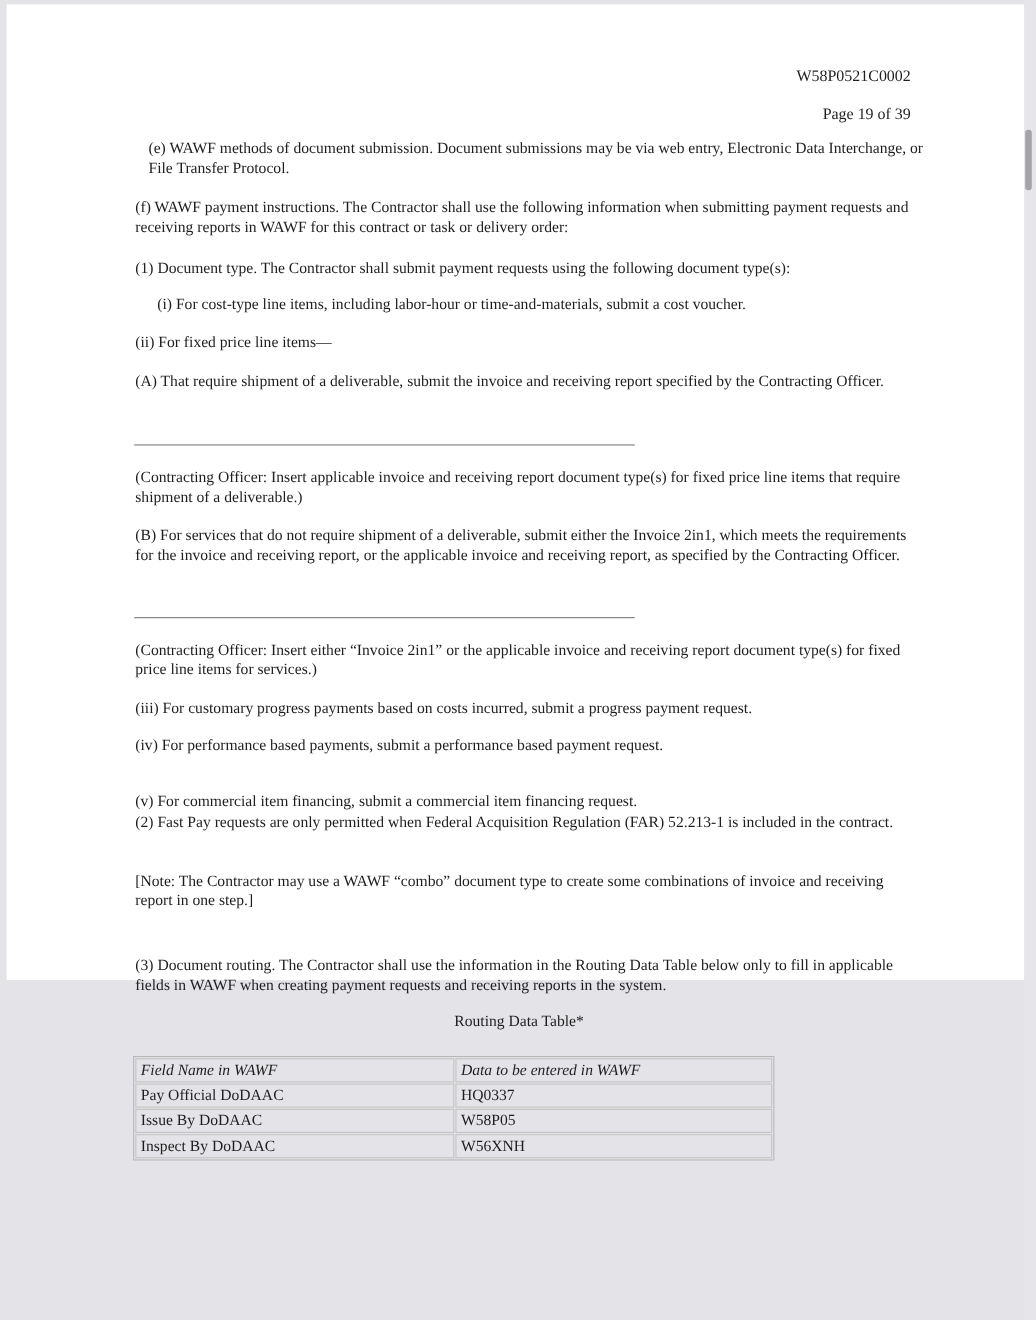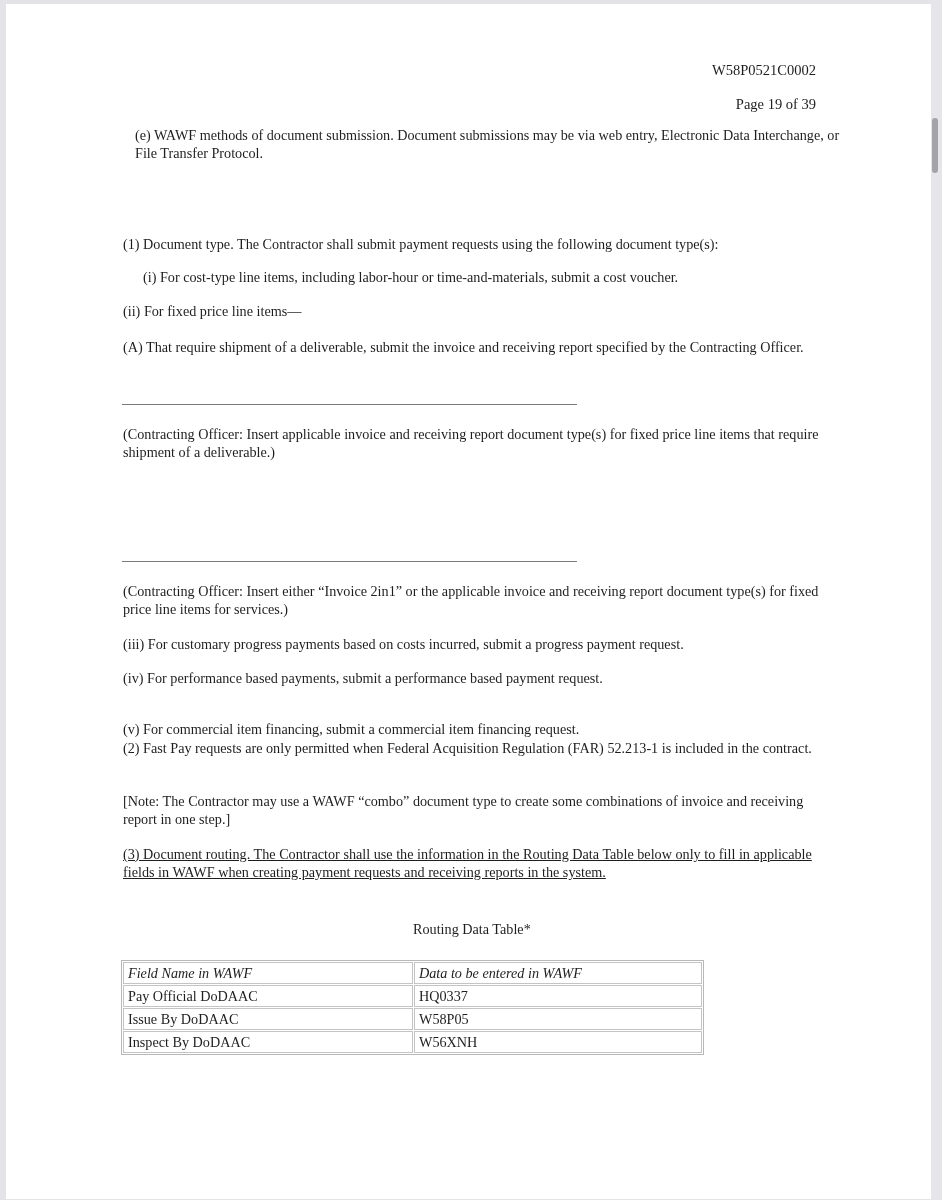--- a/index.html
+++ b/index.html
@@ -13,22 +13,23 @@
       position: relative;
       overflow: hidden;
       font-family: "Liberation Serif", "DejaVu Serif", serif;
       color: #1e1e1e;
     }
     .page {
       position: absolute;
       left: 6px;
       top: 4px;
       width: 925px;
-      height: 1195px;
+      height: 887px;
       background: #ffffff;
+      padding-left: 12px;
     }
     .scroll-track {
       position: absolute;
       right: 0;
       top: 0;
       width: 11px;
       height: 1200px;
       background: #e6e6ea;
     }
     .scroll-thumb {
@@ -93,38 +94,40 @@
   </style>
 </head>
 <body>
 
 <div class="page">
 
   <div class="hdr contract">W58P0521C0002</div>
   <div class="hdr pagenum">Page 19 of 39</div>
 
   <p class="para" style="top:122px;margin-left:12px;">(e) WAWF methods of document submission. Document submissions may be via web entry, Electronic Data Interchange, or File Transfer Protocol.</p>
+  <p class="para" style="top:176px;">(f) WAWF payment instructions. The Contractor shall use the following information when submitting payment requests and receiving reports in WAWF for this contract or task or delivery order:</p>
   <p class="para" style="top:231px;">(1)  Document type. The Contractor shall submit payment requests using the following document type(s):</p>
   <p class="para" style="top:264px;margin-left:20px;">(i) For cost-type line items, including labor-hour or time-and-materials, submit a cost voucher.</p>
   <p class="para" style="top:298px;">(ii) For fixed price line items—</p>
   <p class="para" style="top:334px;">(A) That require shipment of a deliverable, submit the invoice and receiving report specified by the Contracting Officer.</p>
 
   <div class="rule" style="top:400px;"></div>
 
   <p class="para" style="top:421px;">(Contracting Officer: Insert applicable invoice and receiving report document type(s) for fixed price line items that require shipment of a deliverable.)</p>
+  <p class="para" style="top:474px;">(B) For services that do not require shipment of a deliverable, submit either the Invoice 2in1, which meets the requirements for the invoice and receiving report, or the applicable invoice and receiving report, as specified by the Contracting Officer.</p>
 
   <div class="rule" style="top:557px;"></div>
 
   <p class="para" style="top:578px;">(Contracting Officer: Insert either “Invoice 2in1” or the applicable invoice and receiving report document type(s) for fixed price line items for services.)</p>
   <p class="para" style="top:631px;">(iii) For customary progress payments based on costs incurred, submit a progress payment request.</p>
   <p class="para" style="top:665px;">(iv) For performance based payments, submit a performance based payment request.</p>
   <p class="para" style="top:716px;">(v) For commercial item financing, submit a commercial item financing request.</p>
   <p class="para" style="top:735px;">(2) Fast Pay requests are only permitted when Federal Acquisition Regulation (FAR) 52.213-1 is included in the contract.</p>
   <p class="para" style="top:788px;">[Note: The Contractor may use a WAWF “combo” document type to create some combinations of invoice and receiving report in one step.]</p>
-  <p class="para" style="top:841px;text-decoration:underline;">(3) Document routing. The Contractor shall use the information in the Routing Data Table below only to fill in applicable fields in WAWF when creating payment requests and receiving reports in the system.</p>
+  <p class="para" style="top:865px;">(3) Document routing. The Contractor shall use the information in the Routing Data Table below only to fill in applicable fields in WAWF when creating payment requests and receiving reports in the system.</p>
 
   <div class="table-title">Routing Data Table*</div>
 
   <table class="routing">
     <tbody>
         <tr class="head">
       <td class="c1">Field Name in WAWF</td>
       <td>Data to be entered in WAWF</td>
     </tr>
     <tr>

